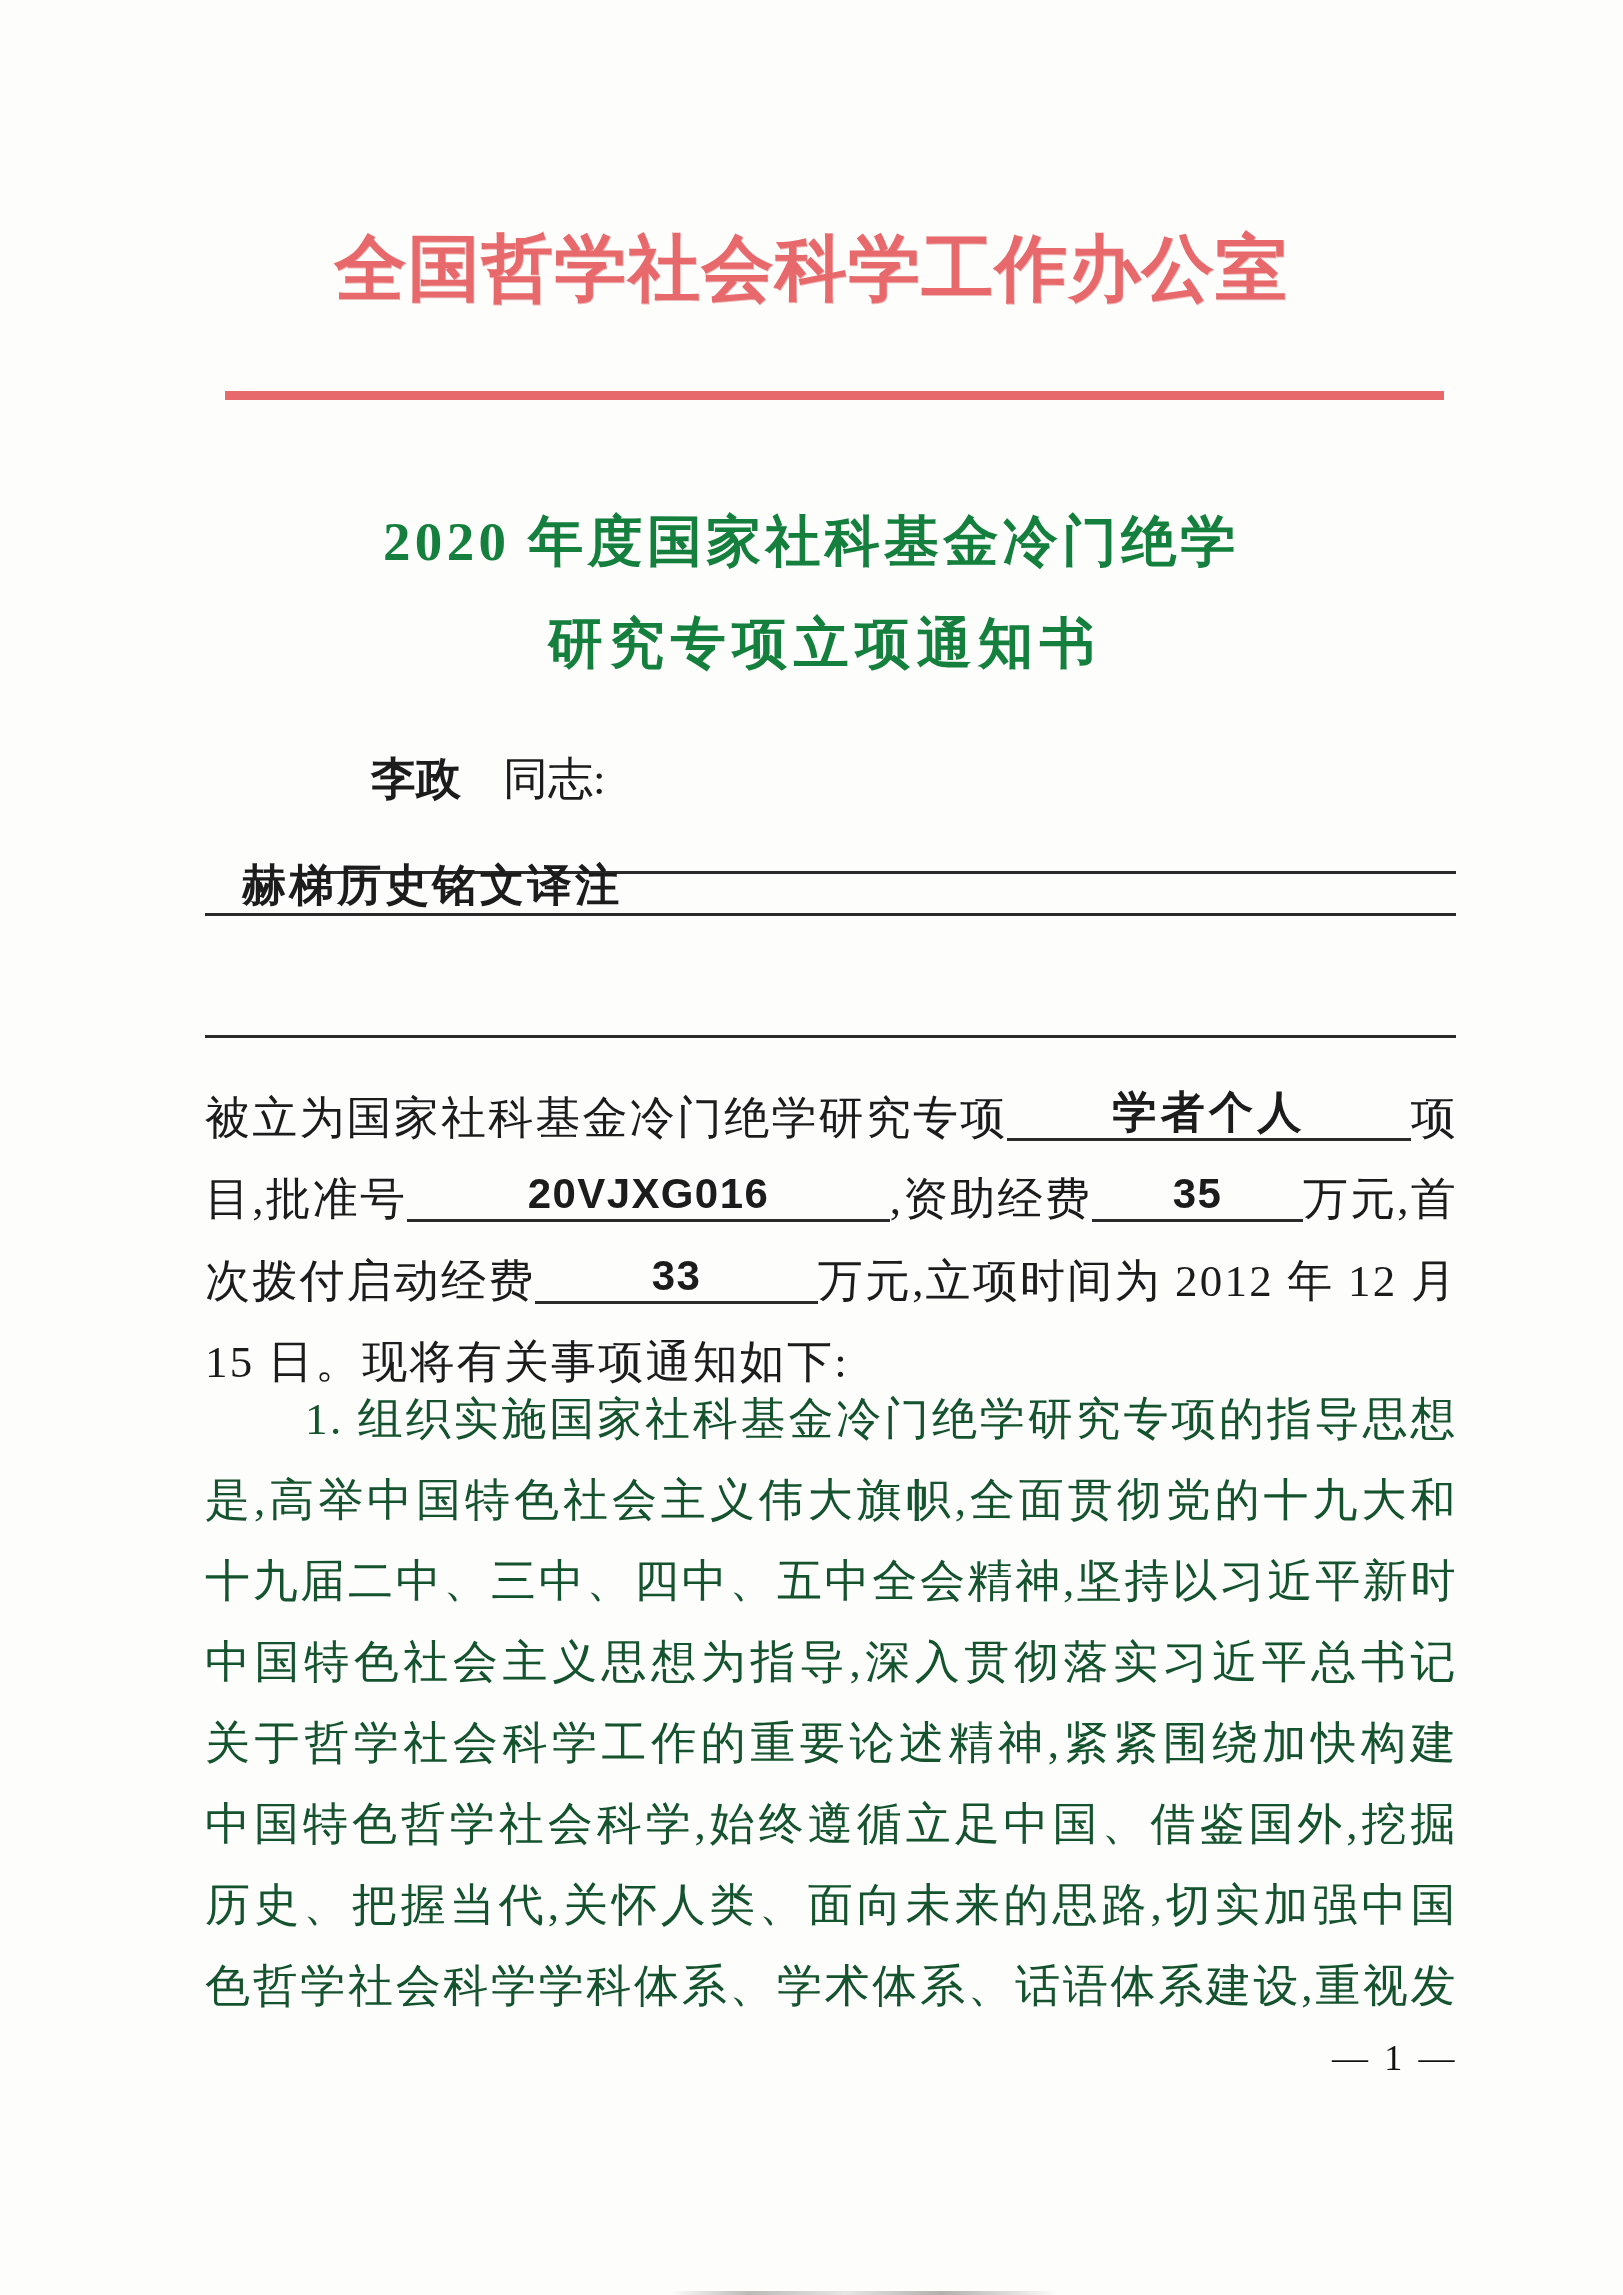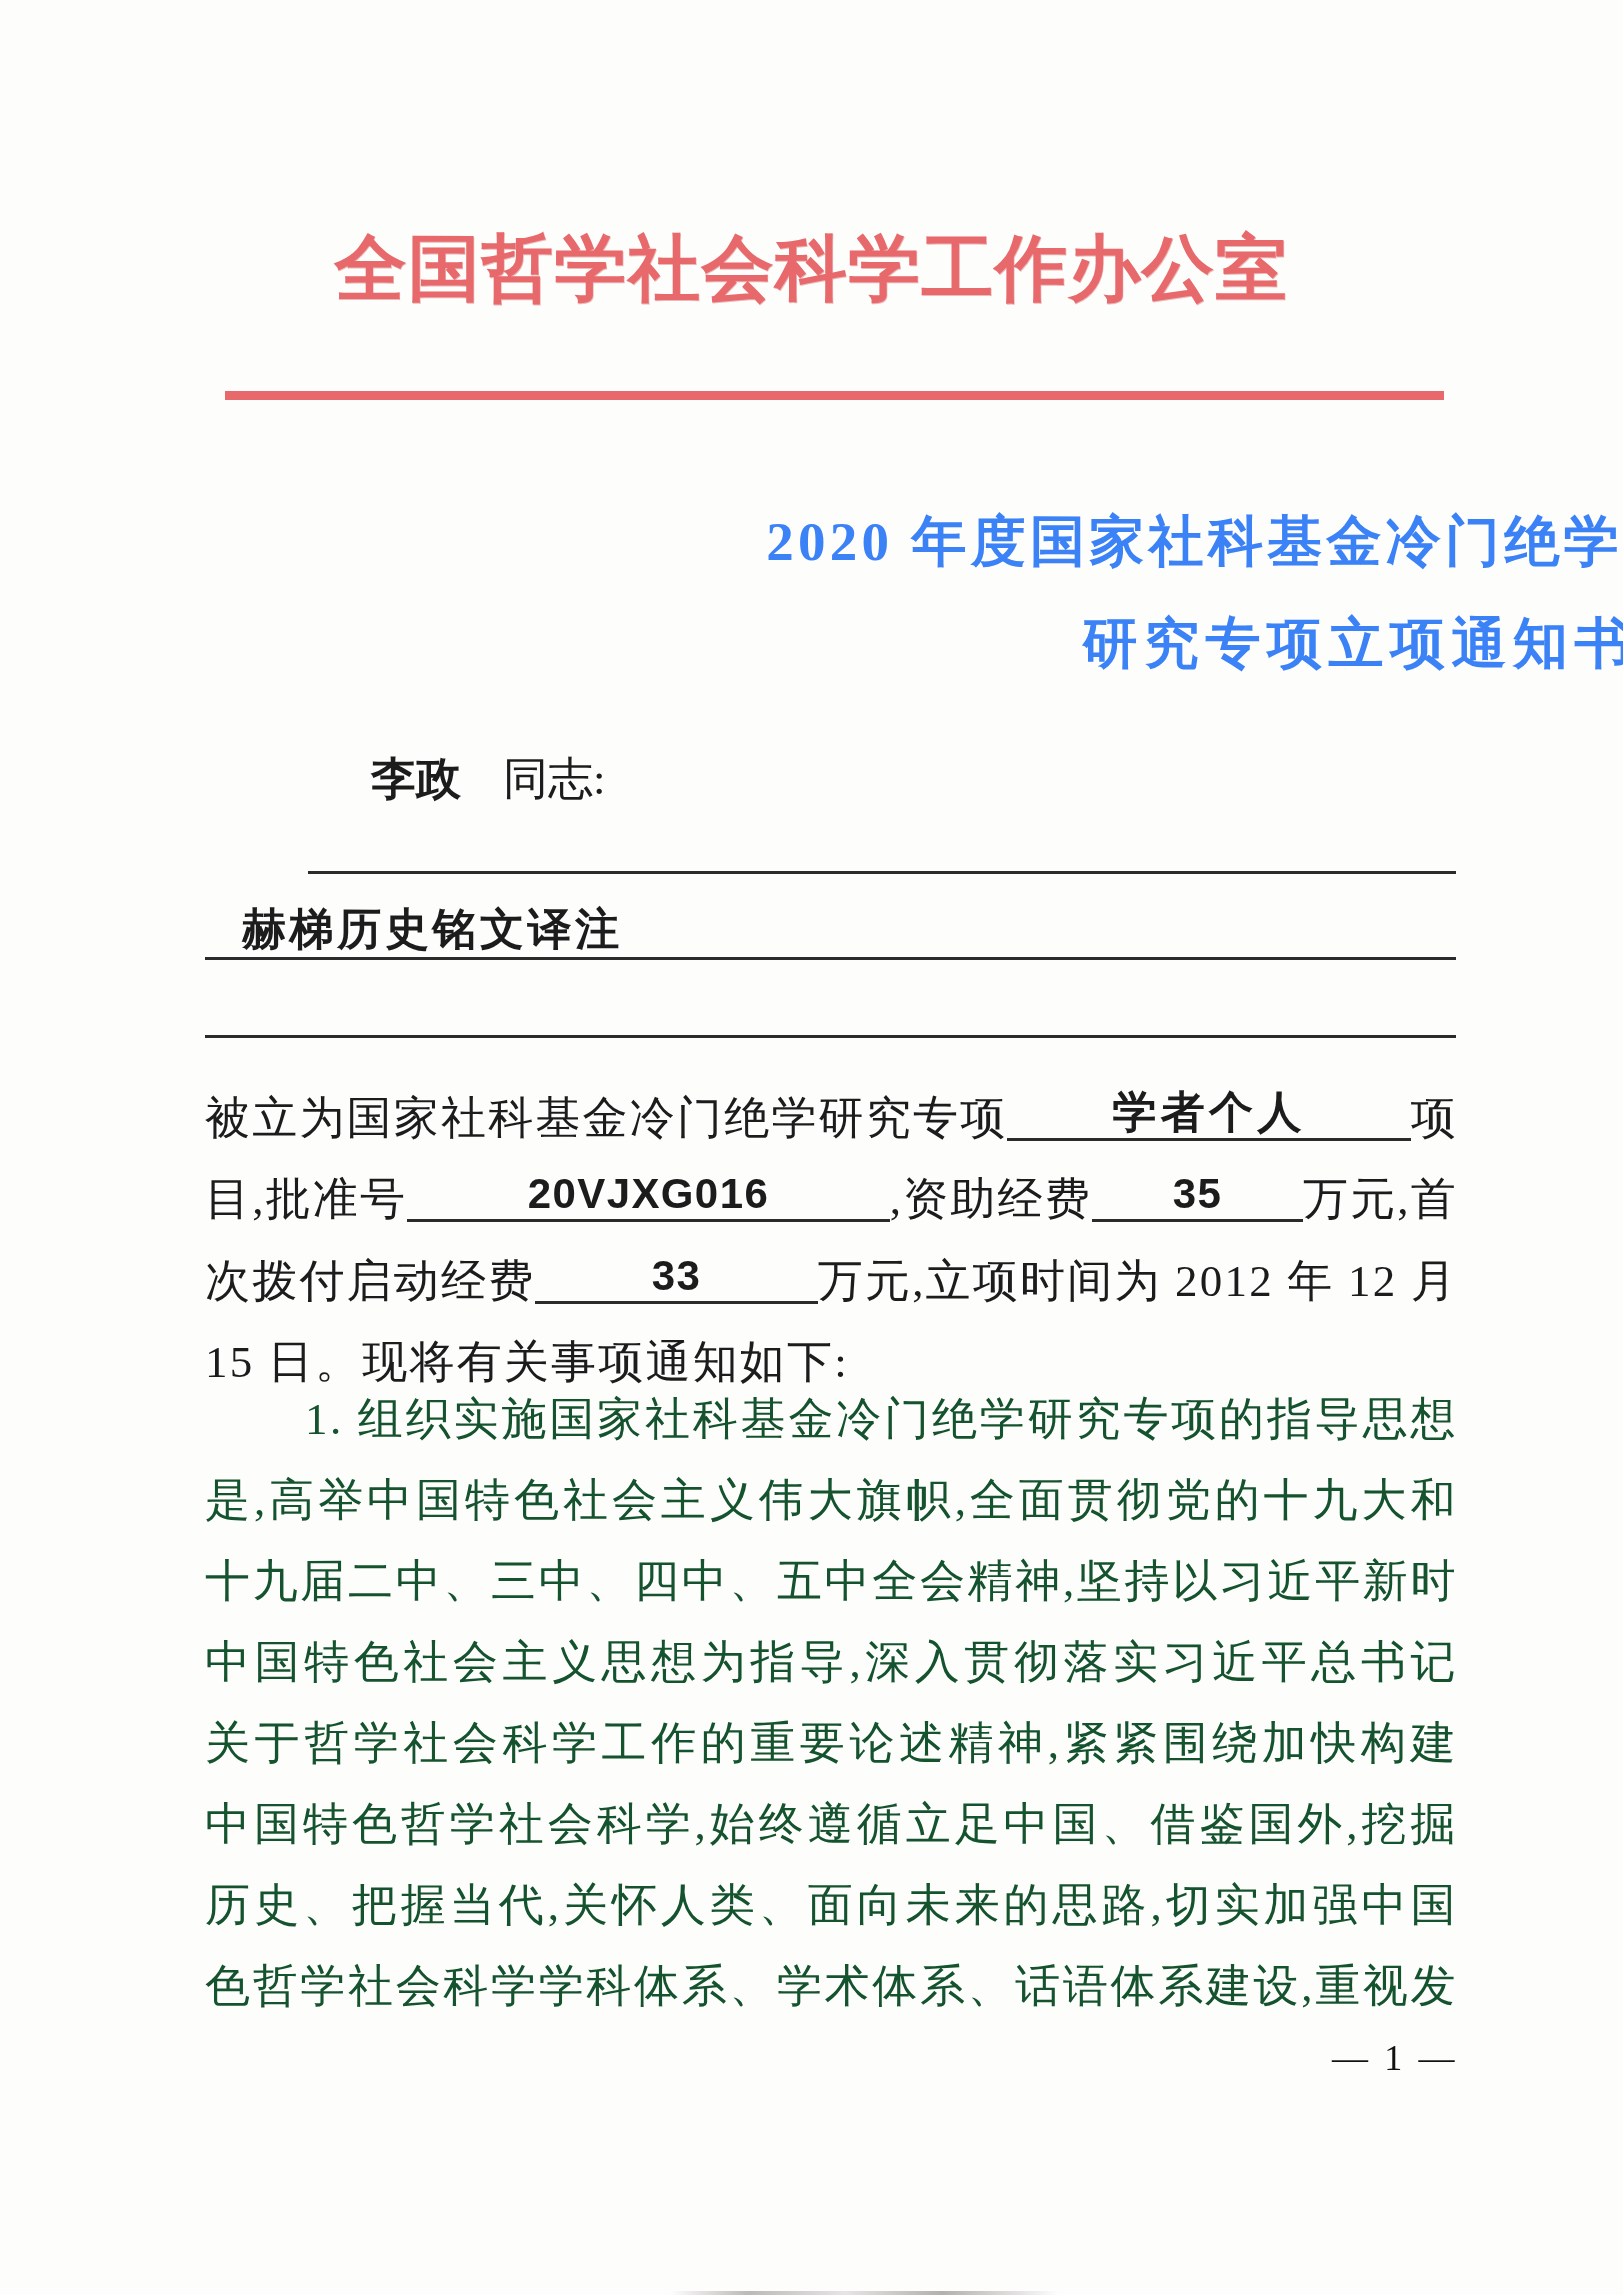--- a/index.html
+++ b/index.html
@@ -10,22 +10,22 @@
   }
   
   .org{
     position:absolute;top:221px;left:0;width:100%;text-align:center;
     font-size:72px;font-weight:bold;color:#e8696b;letter-spacing:1.4px;
     text-shadow:0.7px 0.7px 0 rgba(200,60,60,.35);
   }
   .red-rule{position:absolute;top:391px;left:225px;width:1219px;height:9.3px;background:#e8696b;}
   
   .doc-title{
-    position:absolute;left:0;width:100%;text-align:right;
-    font-size:55px;font-weight:bold;letter-spacing:4.3px;color:#3b82f6;
+    position:absolute;left:0;width:100%;text-align:center;
+    font-size:55px;font-weight:bold;letter-spacing:4.3px;color:#15803d;
   }
   .doc-title.l1{top:505px;}
   .doc-title.l2{top:607px;letter-spacing:6.5px;padding-left:13px;}
   
   .salutation{position:absolute;top:749px;left:371px;font-size:45px;}
   .salutation .name{font-weight:bold;margin-right:42px;}
   
   .row{
     position:absolute;display:flex;align-items:flex-end;
     font-size:45px;letter-spacing:2.2px;white-space:nowrap;
@@ -43,21 +43,21 @@
   }
   .fill.cjk{font-size:44px;letter-spacing:4.3px;}
   
   .intro{top:825px;left:308px;right:167px;height:56px;}
   
   .ruled{
     position:absolute;left:205px;right:167px;height:59px;
     border-bottom:3.6px solid #2b2b2b;
     display:flex;align-items:flex-end;
   }
-  .ruled.project{top:898px;}
+  .ruled.project{top:854px;}
   .ruled.empty{top:976px;}
   .project-title-text{
     font-family:"Liberation Sans","DejaVu Sans",sans-serif;
     font-weight:bold;font-size:44px;letter-spacing:3.6px;
     padding:0 0 5.7px 37px;line-height:1;
   }
   
   .apr1{top:1067px;left:205px;right:165px;height:81px;}
   .apr2{top:1148px;left:205px;right:165px;height:81px;}
   .apr3{top:1230px;left:205px;right:165px;height:81px;}

